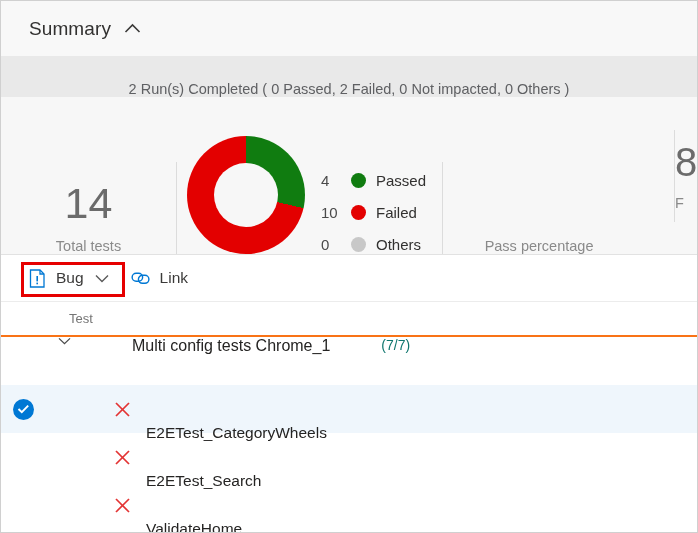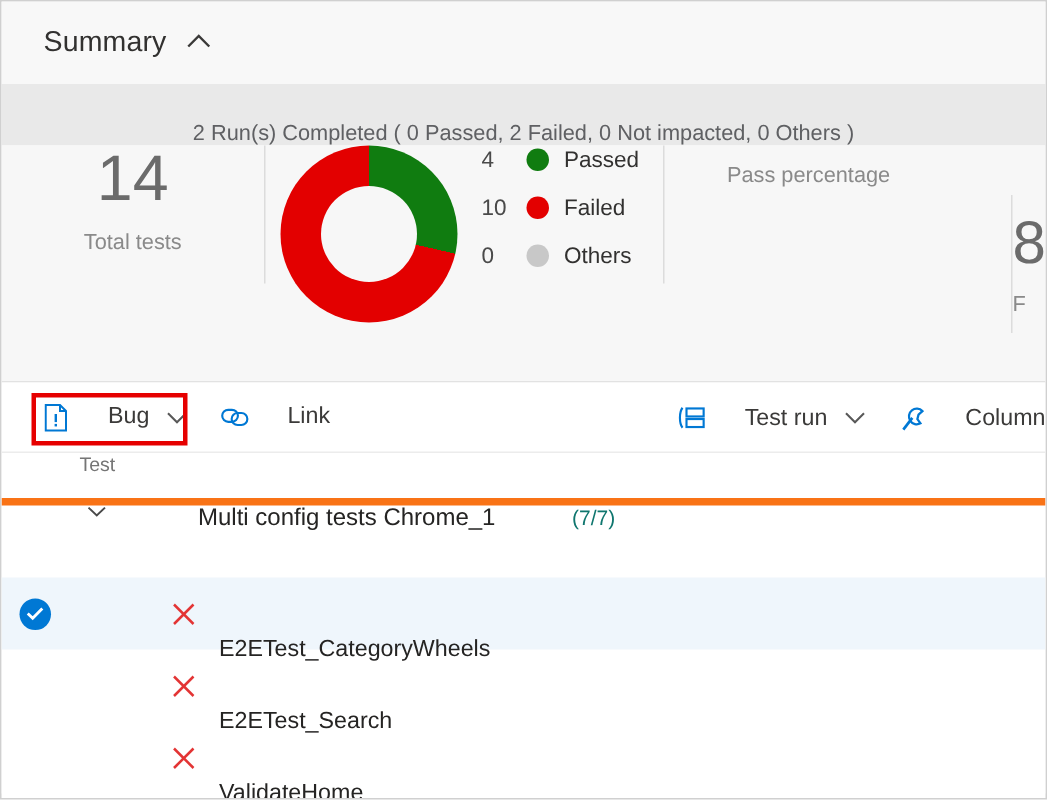--- a/index.html
+++ b/index.html
@@ -56,21 +56,21 @@
   .status-text {
     font-size: 14.5px;
     color: #5f6063;
   }
 
   
   .metrics {
     height: 158px;
     background: #f7f7f7;
     display: flex;
-    align-items: flex-start;
+    align-items: flex-end;
     box-sizing: border-box;
     border-bottom: 1px solid #e2e2e2;
     position: relative;
   }
   .metric-block {
     display: flex;
     flex-direction: column;
     align-items: center;
     justify-content: center;
   }
@@ -208,21 +208,20 @@
     display: inline-flex;
     align-items: center;
     justify-content: center;
     width: 20px;
     height: 20px;
     margin-right: 9px;
   }
   .tb-label {
     font-size: 15.5px;
     color: #3b3a39;
-    margin-left: 16px;
   }
   .tb-chev {
     margin-left: 11px;
     display: inline-flex;
     align-items: center;
   }
   .highlight-box {
     position: absolute;
     left: 20px;
     top: 7px;
@@ -231,22 +230,24 @@
     border: 3px solid #e60000;
     box-sizing: border-box;
     pointer-events: none;
   }
 
   
   .table { background: #ffffff; }
   .thead {
     height: 35px;
     display: flex;
-    border-bottom: 5px solid #f97316;
-    box-sizing: border-box;
+    align-items: center;
+    border-bottom: 2px solid #f97316;
+    box-sizing: border-box;
+    padding-left: 16px;
   }
   .th-test {
     font-size: 13px;
     color: #757575;
     padding-left: 52px;
   }
   .group-row {
     height: 48px;
     display: flex;
     box-sizing: border-box;
@@ -394,47 +395,20 @@
         <span class="tb-icon">
           <svg width="21" height="16" viewBox="0 0 21 16">
             <rect x="1.2" y="3" width="11" height="8.4" rx="4.2" fill="none" stroke="#0078d4" stroke-width="1.5"></rect>
             <rect x="7.8" y="5.2" width="11" height="8.4" rx="4.2" fill="none" stroke="#0078d4" stroke-width="1.5"></rect>
           </svg>
         </span>
         <span class="tb-label">Link</span>
       </div>
     </div>
 
-    <div class="tb-right">
-      <div class="tb-item">
-        <span class="tb-icon">
-          <svg width="21" height="17" viewBox="0 0 21 17">
-            <path d="M4.2,1.5 C1.8,4.5 1.8,12.5 4.2,15.5" fill="none" stroke="#0078d4" stroke-width="1.5"></path>
-            <rect x="7" y="2" width="12" height="5.6" fill="none" stroke="#0078d4" stroke-width="1.5"></rect>
-            <rect x="7" y="9.4" width="12" height="5.6" fill="none" stroke="#0078d4" stroke-width="1.5"></rect>
-          </svg>
-        </span>
-        <span class="tb-label">Test run</span>
-        <span class="tb-chev">
-          <svg width="14" height="9" viewBox="0 0 14 9">
-            <polyline points="1,1.5 7,7.5 13,1.5" fill="none" stroke="#5a5a5a" stroke-width="1.4"></polyline>
-          </svg>
-        </span>
-      </div>
-
-      <div class="tb-item" style="margin-right:0">
-        <span class="tb-icon">
-          <svg width="20" height="20" viewBox="0 0 20 20">
-            <path d="M13.2,2.2 a5.2,5.2 0 1 0 3.6,7.4 l-3.3,-1.1 -1.1,-2.9 z" fill="none" stroke="#0078d4" stroke-width="1.5" transform="rotate(35 10 8)"></path>
-            <path d="M9.2,9.6 L3.2,17.4" fill="none" stroke="#0078d4" stroke-width="1.8"></path>
-          </svg>
-        </span>
-        <span class="tb-label">Column</span>
-      </div>
-    </div>
 
     <div class="highlight-box"></div>
   </div>
 
   <div class="table">
     <div class="thead">
       <span class="th-test">Test</span>
     </div>
 
     <div class="group-row">

